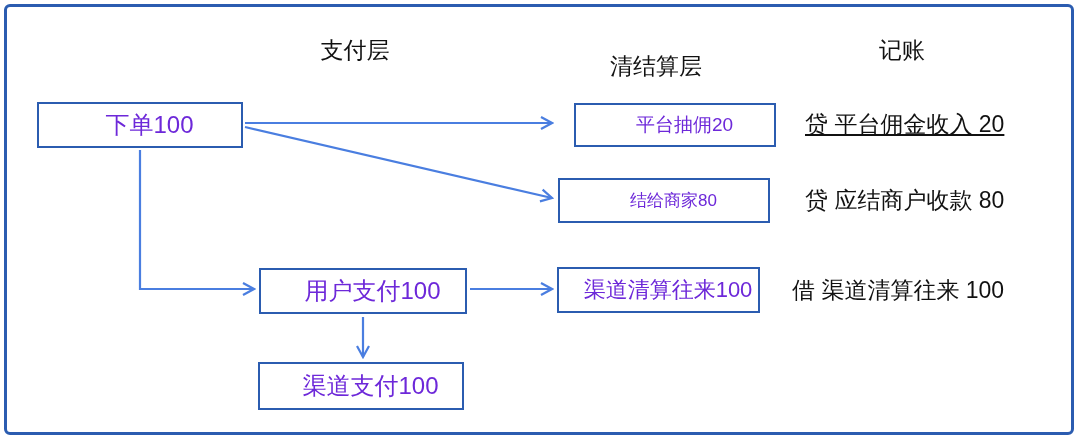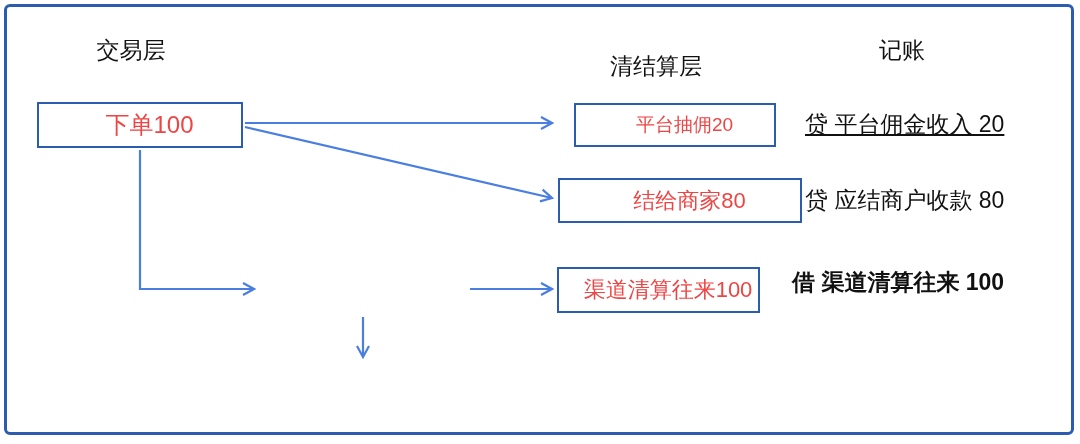--- a/index.html
+++ b/index.html
@@ -44,21 +44,21 @@
     color: #111111;
     white-space: nowrap;
   }
   .node {
     position: absolute;
     border: 2px solid #2b5cb0;
     background: #ffffff;
     display: flex;
     align-items: center;
     justify-content: center;
-    color: #ef4444;
+    color: #6d28d9;
     white-space: nowrap;
     box-sizing: border-box;
     padding-left: 19px;
   }
   .ledger {
     position: absolute;
     height: 28px;
     line-height: 28px;
     font-size: 23px;
     color: #111111;
@@ -78,26 +78,28 @@
         <path d="M3,2 L14,8 L3,14" fill="none" stroke="#4a7ee0" stroke-width="2.2"></path>
       </marker>
     </defs>
     <path d="M245,123 L552,123" fill="none" stroke="#4a7ee0" stroke-width="2.2" marker-end="url(#chev)"></path>
     <path d="M245,127 L552,198" fill="none" stroke="#4a7ee0" stroke-width="2.2" marker-end="url(#chev)"></path>
     <path d="M140,150 L140,289 L254,289" fill="none" stroke="#4a7ee0" stroke-width="2.2" marker-end="url(#chev)"></path>
     <path d="M470,289 L552,289" fill="none" stroke="#4a7ee0" stroke-width="2.2" marker-end="url(#chev)"></path>
     <path d="M363,317 L363,357" fill="none" stroke="#4a7ee0" stroke-width="2.2" marker-end="url(#chev)"></path>
   </svg>
 
-  <div class="hdr" style="left:61px;  top:36px; width:140px;">交易层</div>
+  <div class="hdr" style="left:285px; top:36px; width:140px;">支付层</div>
   <div class="hdr" style="left:576px; top:36px; width:160px;margin-top:16px;">清结算层</div>
   <div class="hdr" style="left:832px; top:36px; width:140px;">记账</div>
 
   <div class="node" style="left:37px;  top:102px; width:206px; height:46px; font-size:24px;">下单100</div>
   <div class="node" style="left:558px; top:103px; width:202px; height:44px; font-size:19px;margin-left:16px;">平台抽佣20</div>
-  <div class="node" style="left:558px; top:178px; width:244px; height:45px; font-size:22px;">结给商家80</div>
+  <div class="node" style="left:558px; top:178px; width:212px; height:45px; font-size:17px;">结给商家80</div>
+  <div class="node" style="left:259px; top:268px; width:208px; height:46px; font-size:24px;">用户支付100</div>
   <div class="node" style="left:557px; top:267px; width:203px; height:46px; font-size:22px;">渠道清算往来100</div>
+  <div class="node" style="left:258px; top:362px; width:206px; height:48px; font-size:24px;">渠道支付100</div>
 
   <div class="ledger" style="left:805px; top:110px;text-decoration:underline;">贷 平台佣金收入 20</div>
   <div class="ledger" style="left:805px; top:186px;">贷 应结商户收款 80</div>
-  <div class="ledger" style="left:792px; top:268px;font-weight:bold;">借 渠道清算往来 100</div>
+  <div class="ledger" style="left:792px; top:276px;">借 渠道清算往来 100</div>
 
 </div>
 
 </body></html>

